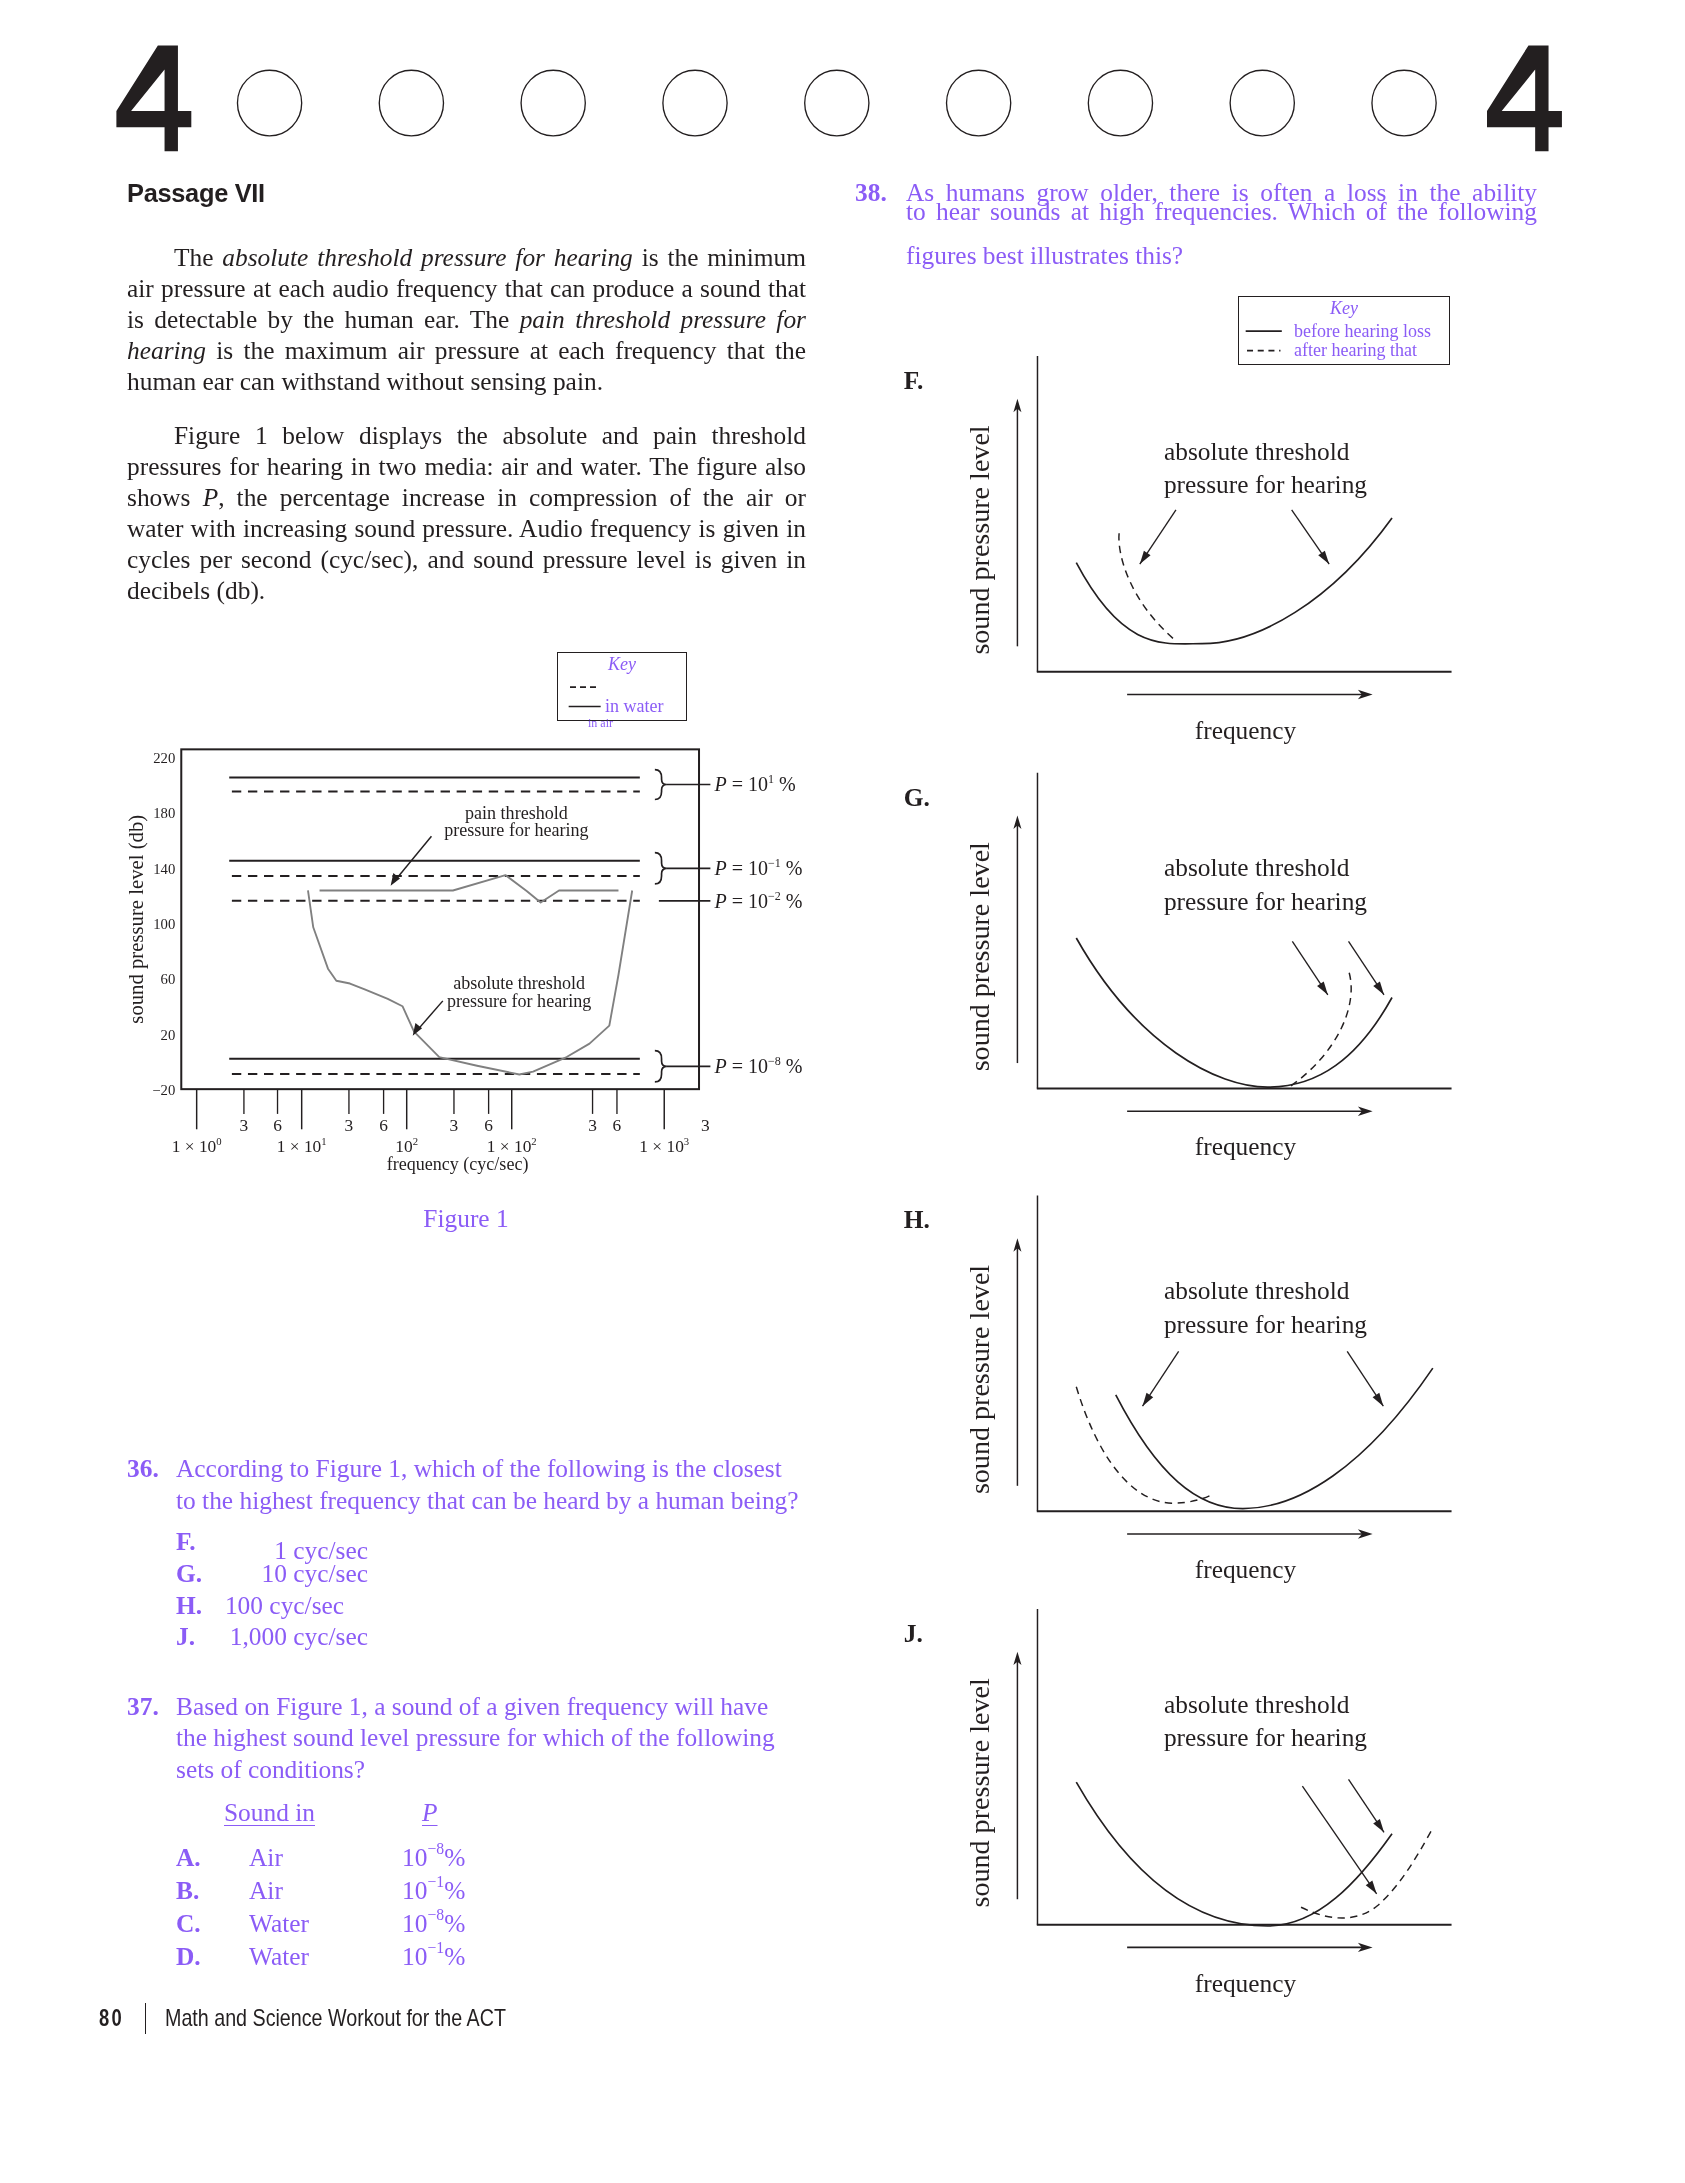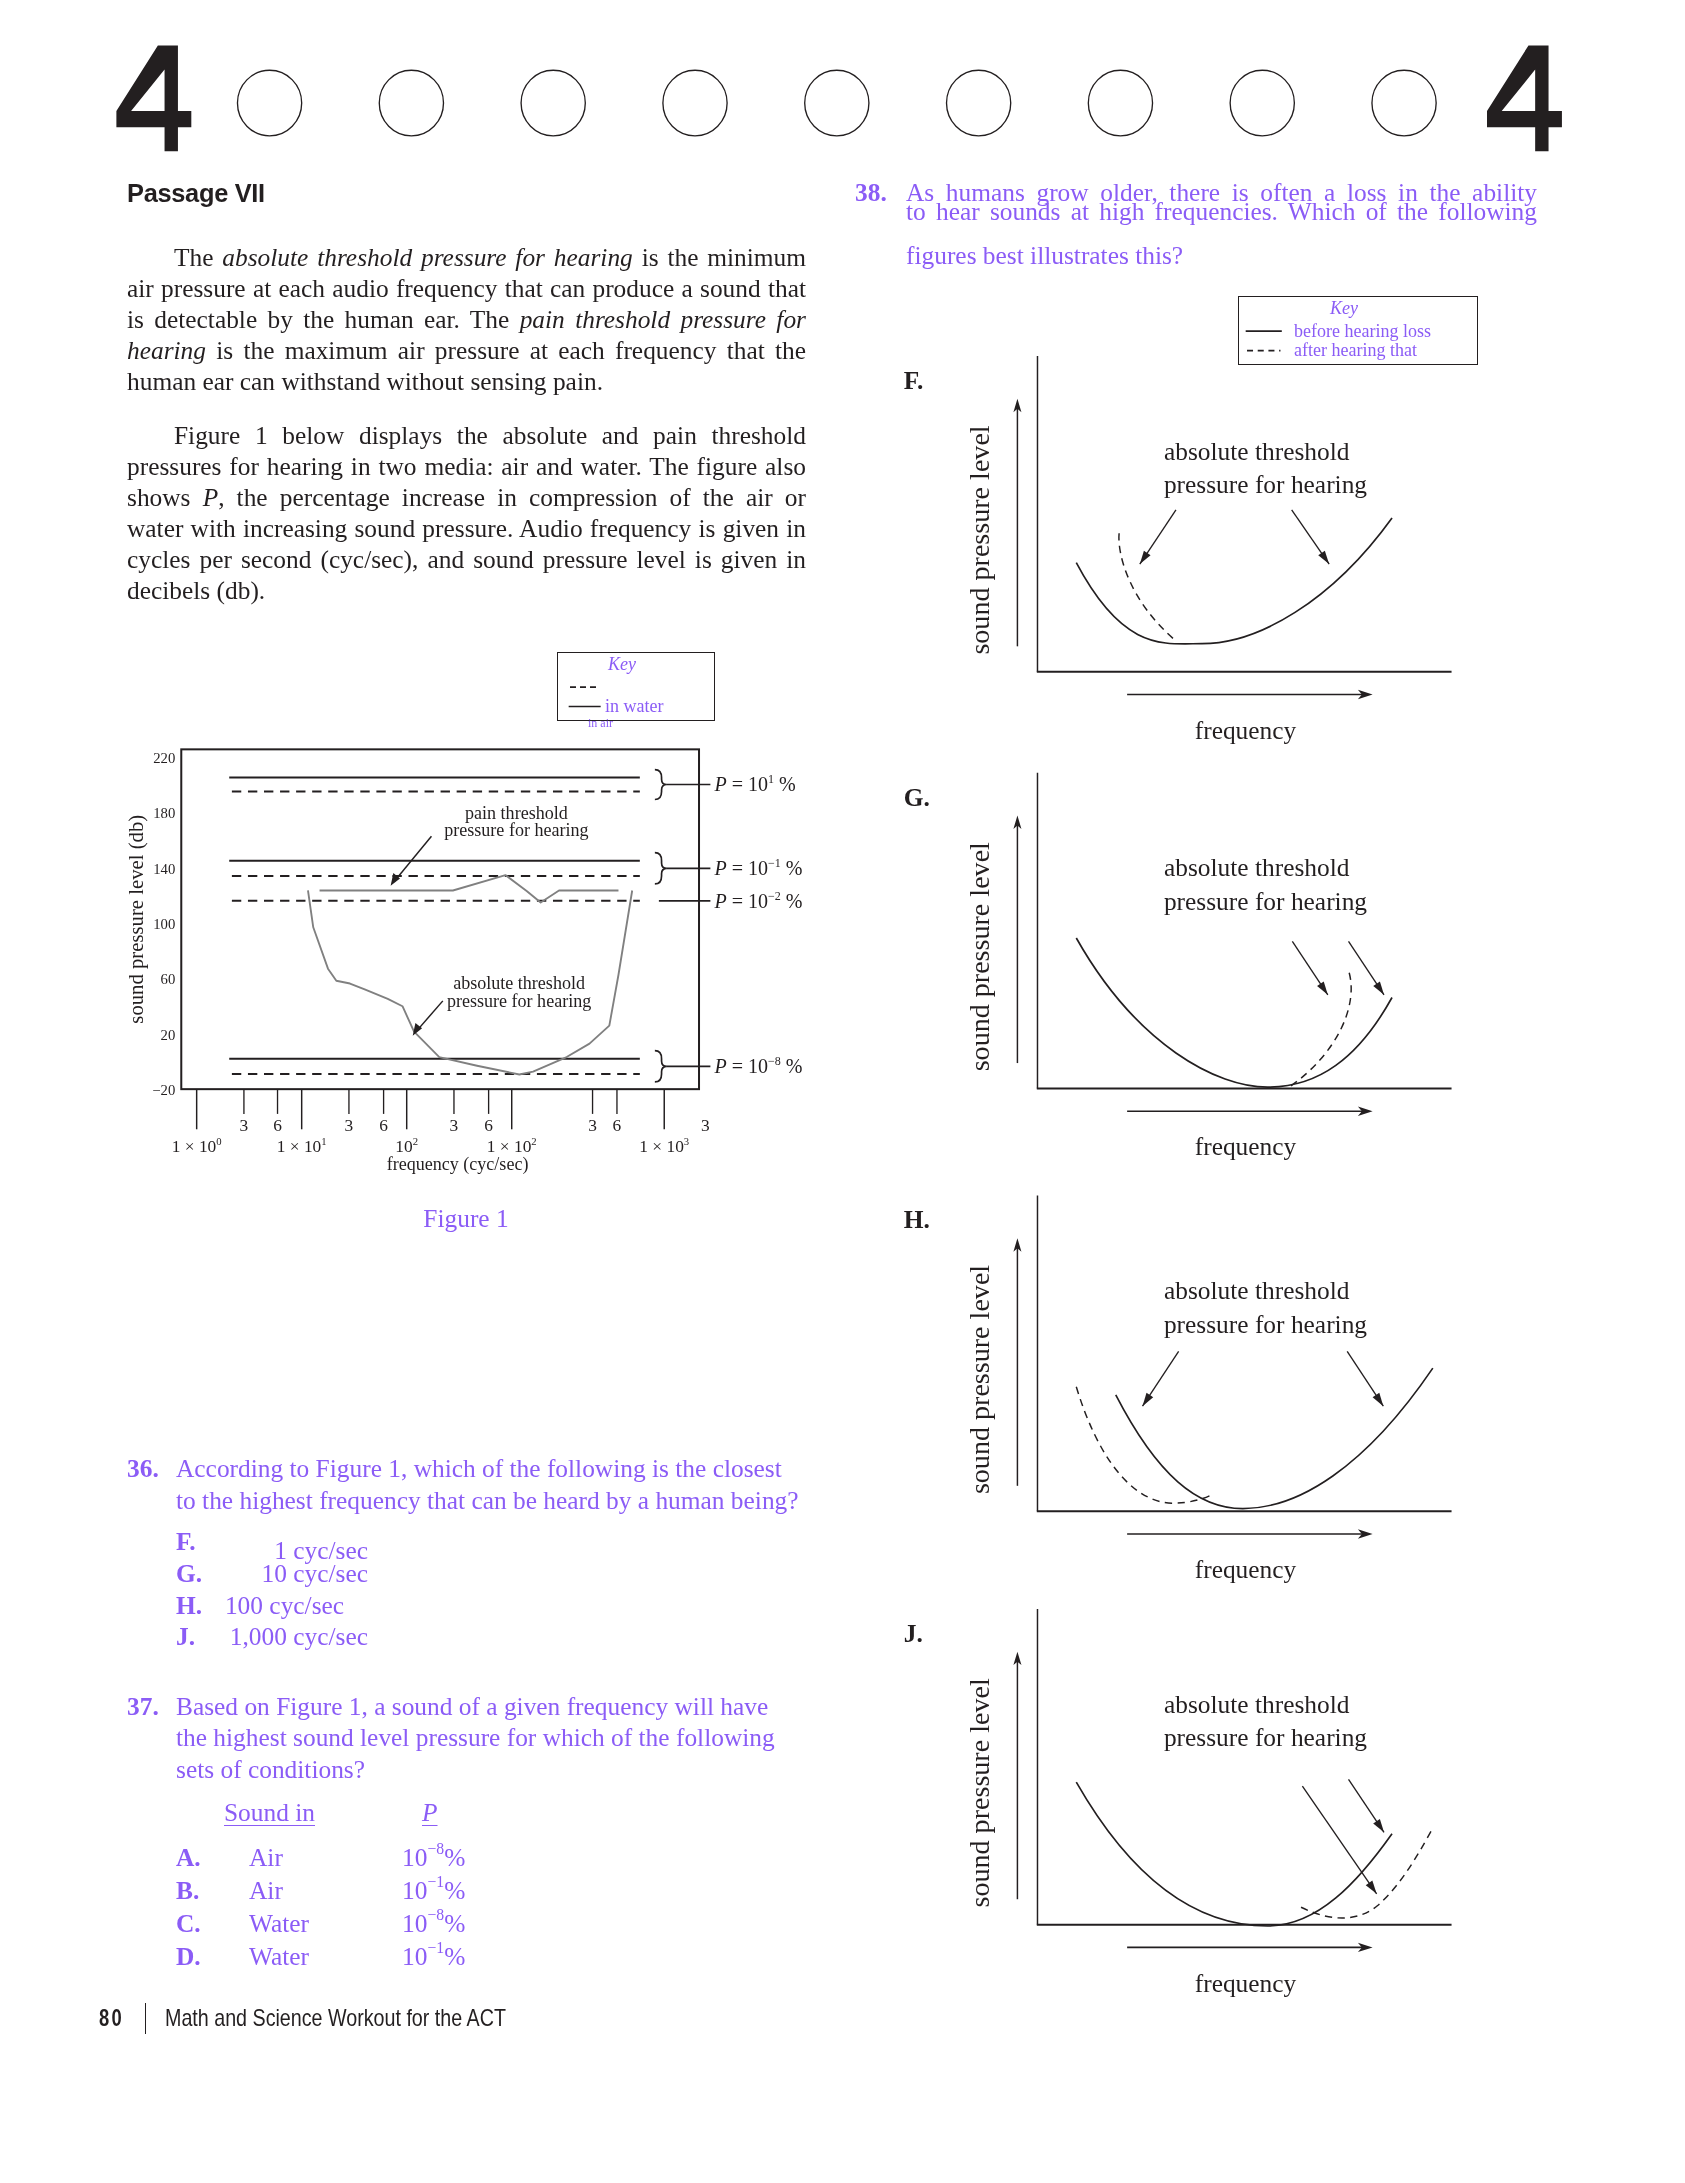--- a/index.html
+++ b/index.html
@@ -6,21 +6,21 @@
   body { width: 1685px; height: 2183px; position: relative; overflow: hidden; color: #231f20; }
   .abs { position: absolute; }
   svg { position: absolute; left: 0; top: 0; overflow: visible; }
   .txt { position: absolute; font-family: "Liberation Serif", serif; font-size: 25.4px; line-height: 31px; color: #8b5cf6; white-space: nowrap; }
   .para { position: absolute; font-family: "Liberation Serif", serif; font-size: 25.4px; line-height: 31px; color: #231f20; text-align: justify; text-align-last: left; }
   .para .indent { display: inline-block; width: 47px; }
   .qnum { font-weight: bold; }
   .heading { font-family: "Liberation Sans", sans-serif; font-weight: bold; font-size: 25.4px; position: absolute; letter-spacing: -0.3px; text-align: right; }
   .footer-num { font-family: "Liberation Sans", sans-serif; font-weight: bold; font-size: 23px; position: absolute; transform: scaleX(0.8); transform-origin: left; letter-spacing: 2.7px; }
   .footer-text { font-family: "Liberation Sans", sans-serif; font-size: 24px; position: absolute; transform: scaleX(0.82); transform-origin: left; }
-  .keybox { position: absolute; border: 1.7px solid #231f20; background: #fff; padding-left: 28px; }
+  .keybox { position: absolute; border: 1.7px solid #231f20; background: #fff; }
   .u { text-decoration: underline; text-underline-offset: 4px; text-decoration-thickness: 1.3px; }
   sup { font-size: 62%; line-height: 0; position: relative; top: -0.15em; vertical-align: super; }
 </style>
 </head>
 <body>
 
 <svg width="1685" height="174" viewBox="0 0 2519 260">
   <path fill="#231f20" fill-rule="evenodd" d="M236 68 L266 68 L266 166 L286 166 L286 190 L266 190 L266 226 L246 226 L246 190 L174 190 L174 166 Z M246 104 L246 166 L196 166 Z"></path>
   <path fill="#231f20" fill-rule="evenodd" transform="translate(2049,0)" d="M236 68 L266 68 L266 166 L286 166 L286 190 L266 190 L266 226 L246 226 L246 190 L174 190 L174 166 Z M246 104 L246 166 L196 166 Z"></path>
   <g id="header-circles">

